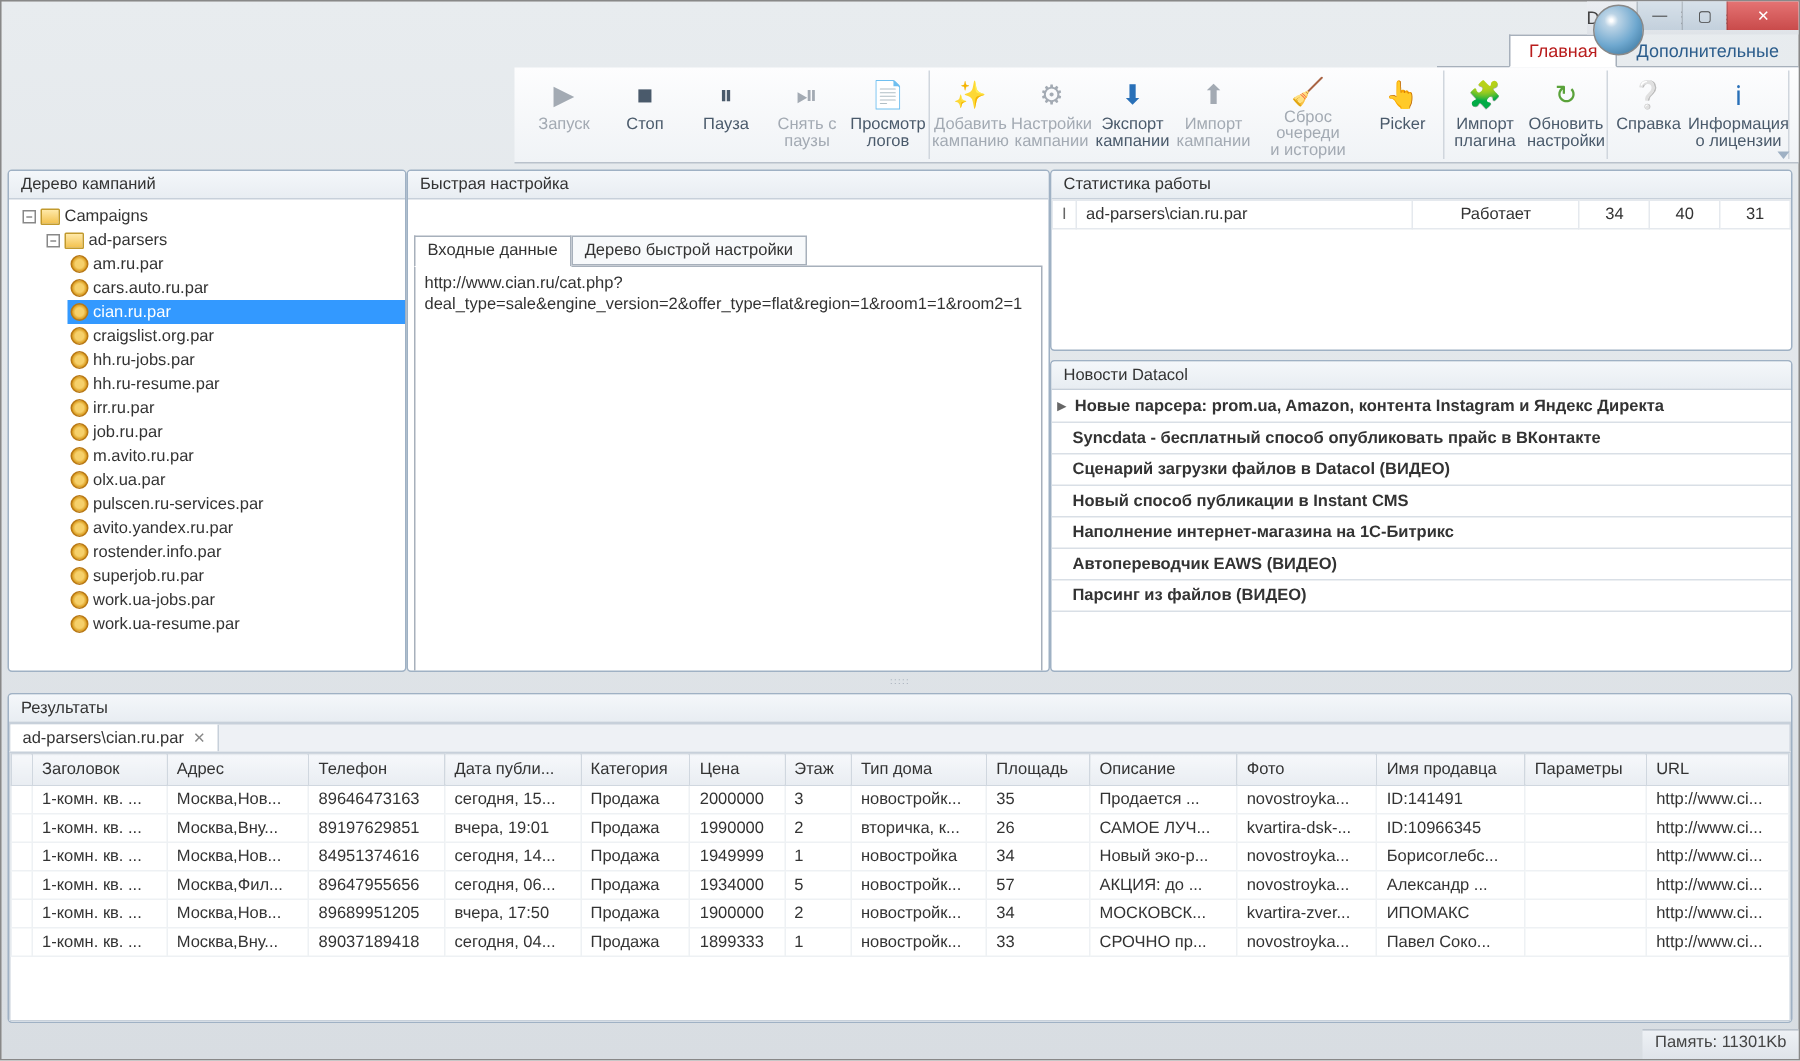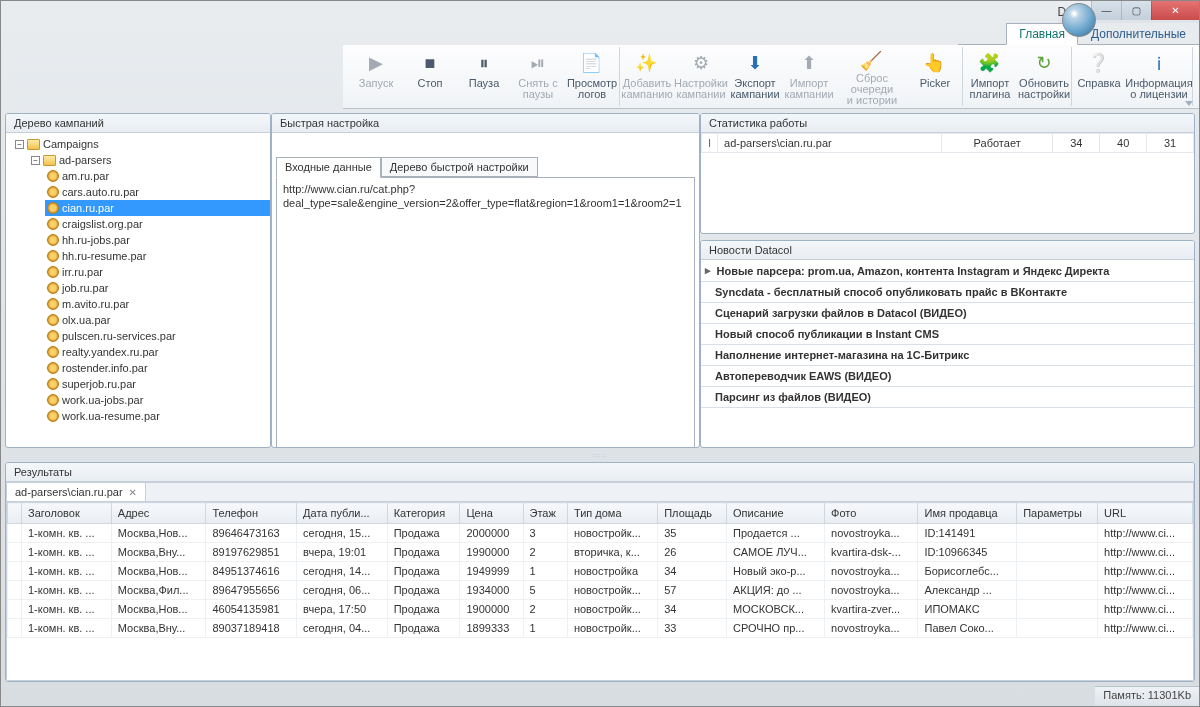--- a/index.html
+++ b/index.html
@@ -7,21 +7,21 @@
   .window { width: 1200px; height: 707px; background: linear-gradient(#e8ecef, #d8dde2); display: flex; flex-direction: column; border: 1px solid #888; align-items: flex-end; }
   .titlebar { height: 22px; background: linear-gradient(#ebeef2, #dfe3e8); display: flex; align-items: center; justify-content: center; position: relative; font-size: 12px; color: #444; }
   .win-btns { position: absolute; right: 0; top: 0; display: flex; }
   .win-btn { width: 30px; height: 19px; display: flex; align-items: center; justify-content: center; font-size: 10px; border-left: 1px solid rgba(0,0,0,.15); }
   .win-min { background: linear-gradient(#d7e1ea,#c3d0dc); }
   .win-max { background: linear-gradient(#d7e1ea,#c3d0dc); }
   .win-close { background: linear-gradient(#e57373,#c94b4b); color: #fff; width: 48px; }
   .app-icon { position:absolute; left:4px; top:2px; width:34px; height:34px; border-radius:50%; background:radial-gradient(circle at 35% 30%, #fff 3%, #bcd4e6 15%, #6fa8cf 55%, #2f6b94 100%); border:1px solid #888; z-index:5;}
   .tabstrip { height: 22px; background: transparent; display: flex; align-items: flex-end; padding-left: 48px; gap: 0; border-bottom:1px solid #a7b0bb;}
   .tab { padding: 3px 12px; font-size: 12px; color: #2c5d8c; background:transparent; border:1px solid transparent; border-bottom:none;}
-  .tab.active { background: #fff; border:1px solid #a7b0bb; border-bottom:1px solid #fff; margin-bottom:-1px; color:#0f766e;}
+  .tab.active { background: #fff; border:1px solid #a7b0bb; border-bottom:1px solid #fff; margin-bottom:-1px; color:#b91c1c;}
   .ribbon { height: 64px; background: linear-gradient(#fdfdfe,#f0f3f6); display: flex; border-bottom:1px solid #b9c1cb; padding: 2px 6px; position:relative;}
   .ribbon::after{content:"";position:absolute;right:6px;bottom:2px;width:0;height:0;border-left:4px solid transparent;border-right:4px solid transparent;border-top:5px solid #9fb1c4;}
   .rb-group { display:flex; border-right:1px solid #d0d6dd;}
   .rb-btn { width: 54px; display:flex; flex-direction:column; align-items:center; justify-content:flex-start; padding-top:2px; font-size:11px; color:#4a5a6b; cursor:pointer;}
   .rb-btn.dis { color:#a3aab3; }
   .rb-btn .ic { width:28px; height:28px; display:flex; align-items:center; justify-content:center; font-size:18px; margin-bottom:1px;}
   .rb-btn span { text-align:center; line-height:11px; }
   .content { flex:1; display:flex; flex-direction:column; padding:4px; gap:4px; overflow:hidden;}
   .upper { display:flex; gap:0; height:335px;}
   .panel { background:#fff; border:1px solid #9fb1c4; border-radius:3px; display:flex; flex-direction:column; overflow:hidden;}
@@ -210,21 +210,21 @@
                   <li>
                     <span class="gear-ic"></span>
                     <span>olx.ua.par</span>
                   </li>
                   <li>
                     <span class="gear-ic"></span>
                     <span>pulscen.ru-services.par</span>
                   </li>
                   <li>
                     <span class="gear-ic"></span>
-                    <span>realty.yandex.ru.par</span>
+                    <span>avito.yandex.ru.par</span>
                   </li>
                   <li>
                     <span class="gear-ic"></span>
                     <span>rostender.info.par</span>
                   </li>
                   <li>
                     <span class="gear-ic"></span>
                     <span>superjob.ru.par</span>
                   </li>
                   <li>
@@ -382,21 +382,21 @@
                 <td>АКЦИЯ: до ...</td>
                 <td>novostroyka...</td>
                 <td>Александр ...</td>
                 <td></td>
                 <td>http://www.ci...</td>
               </tr>
               <tr>
                 <td></td>
                 <td>1-комн. кв. ...</td>
                 <td>Москва,Нов...</td>
-                <td>46054135981</td>
+                <td>89689951205</td>
                 <td>вчера, 17:50</td>
                 <td>Продажа</td>
                 <td>1900000</td>
                 <td>2</td>
                 <td>новостройк...</td>
                 <td>34</td>
                 <td>МОСКОВСК...</td>
                 <td>kvartira-zver...</td>
                 <td>ИПОМАКС</td>
                 <td></td>

